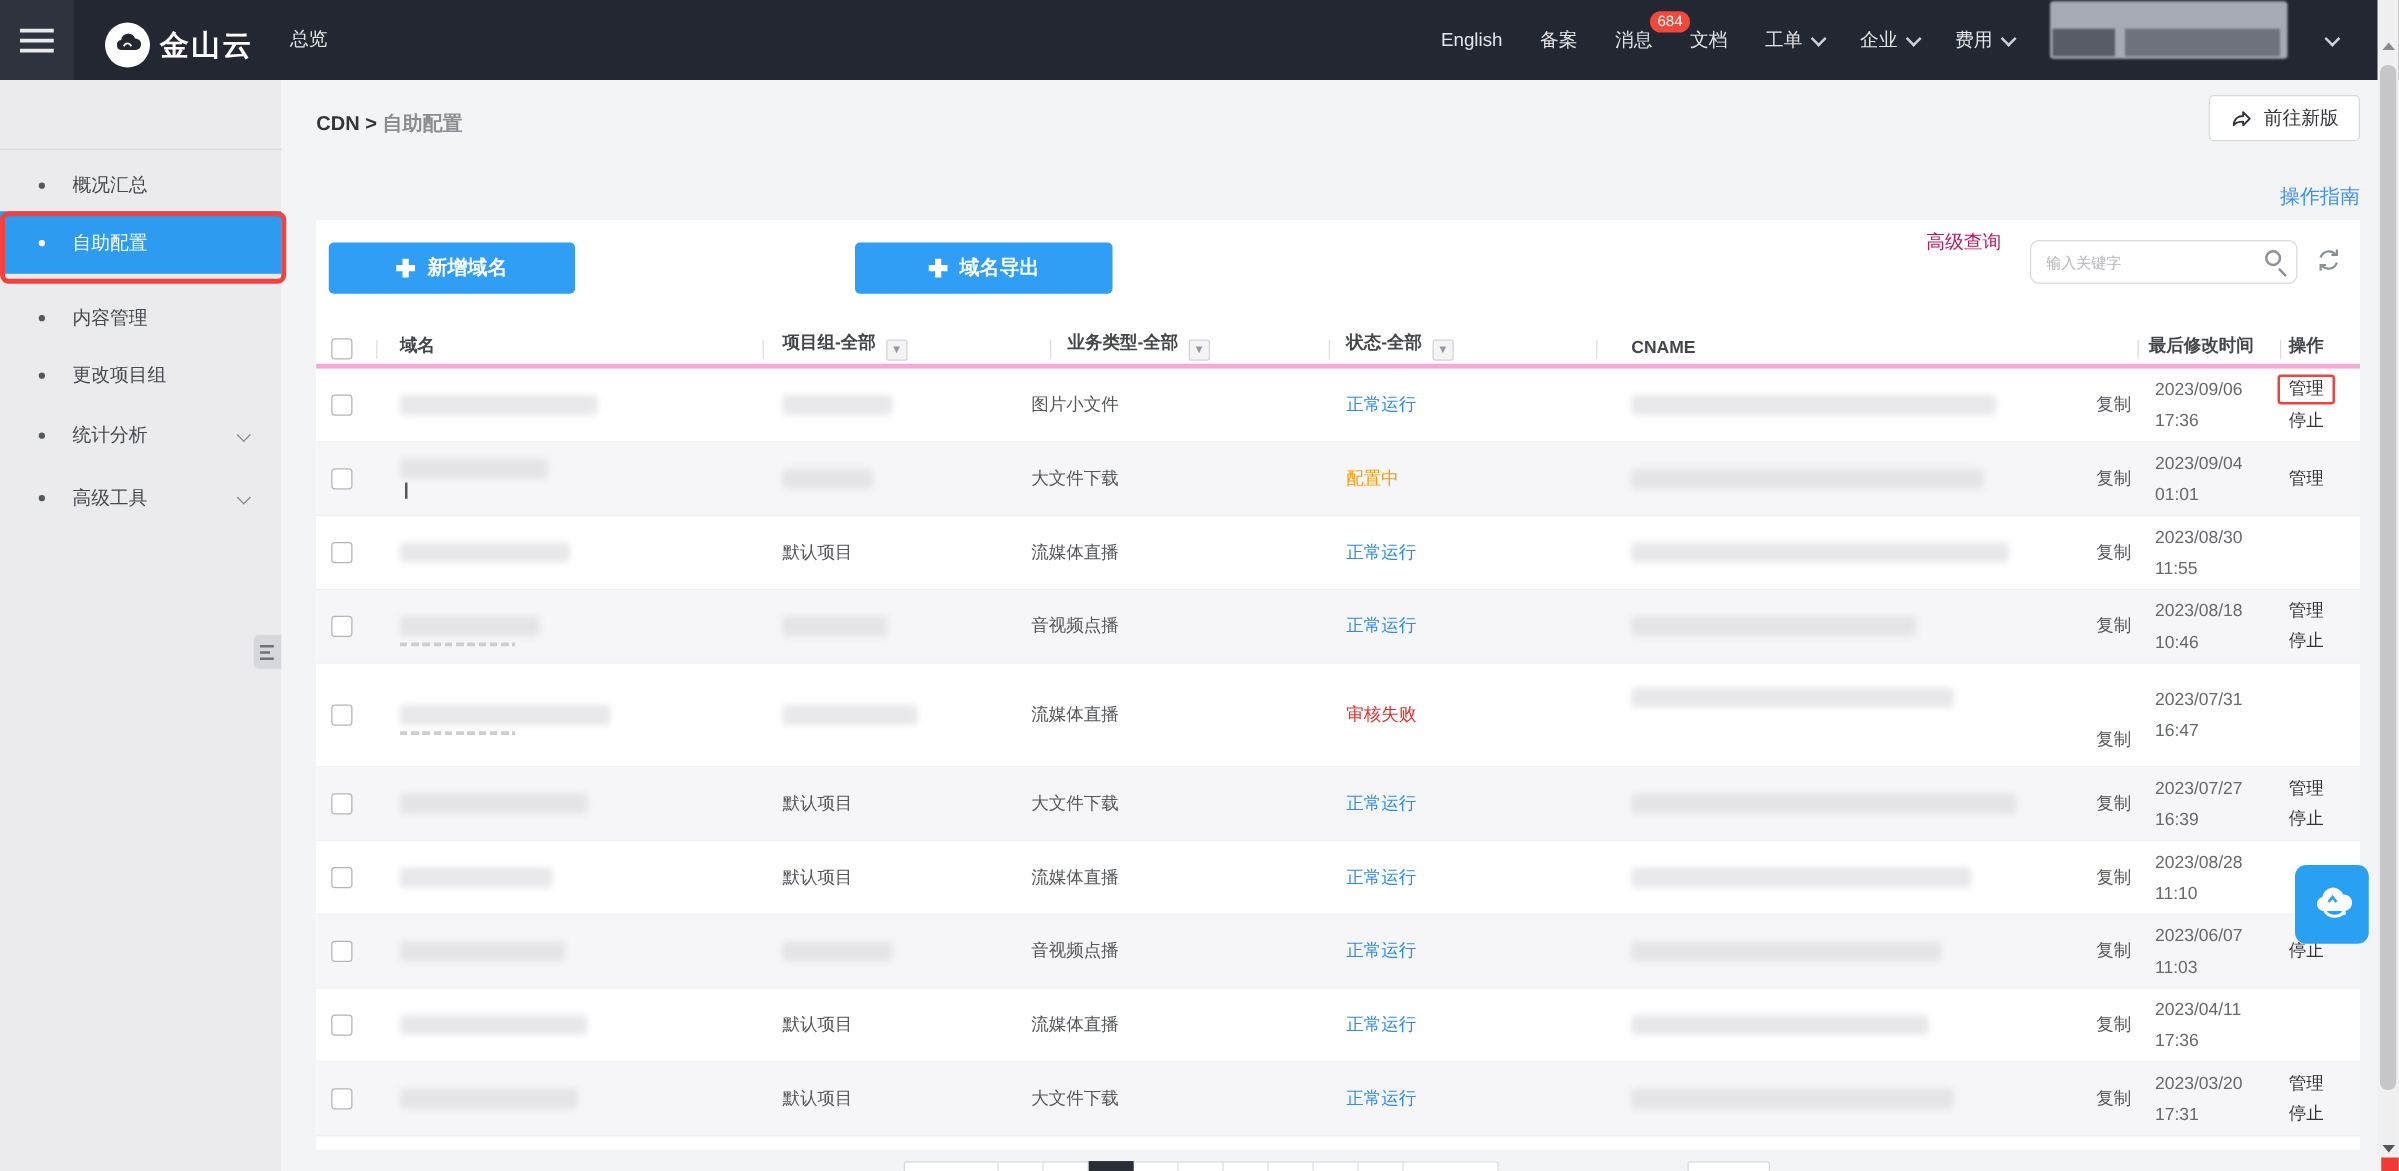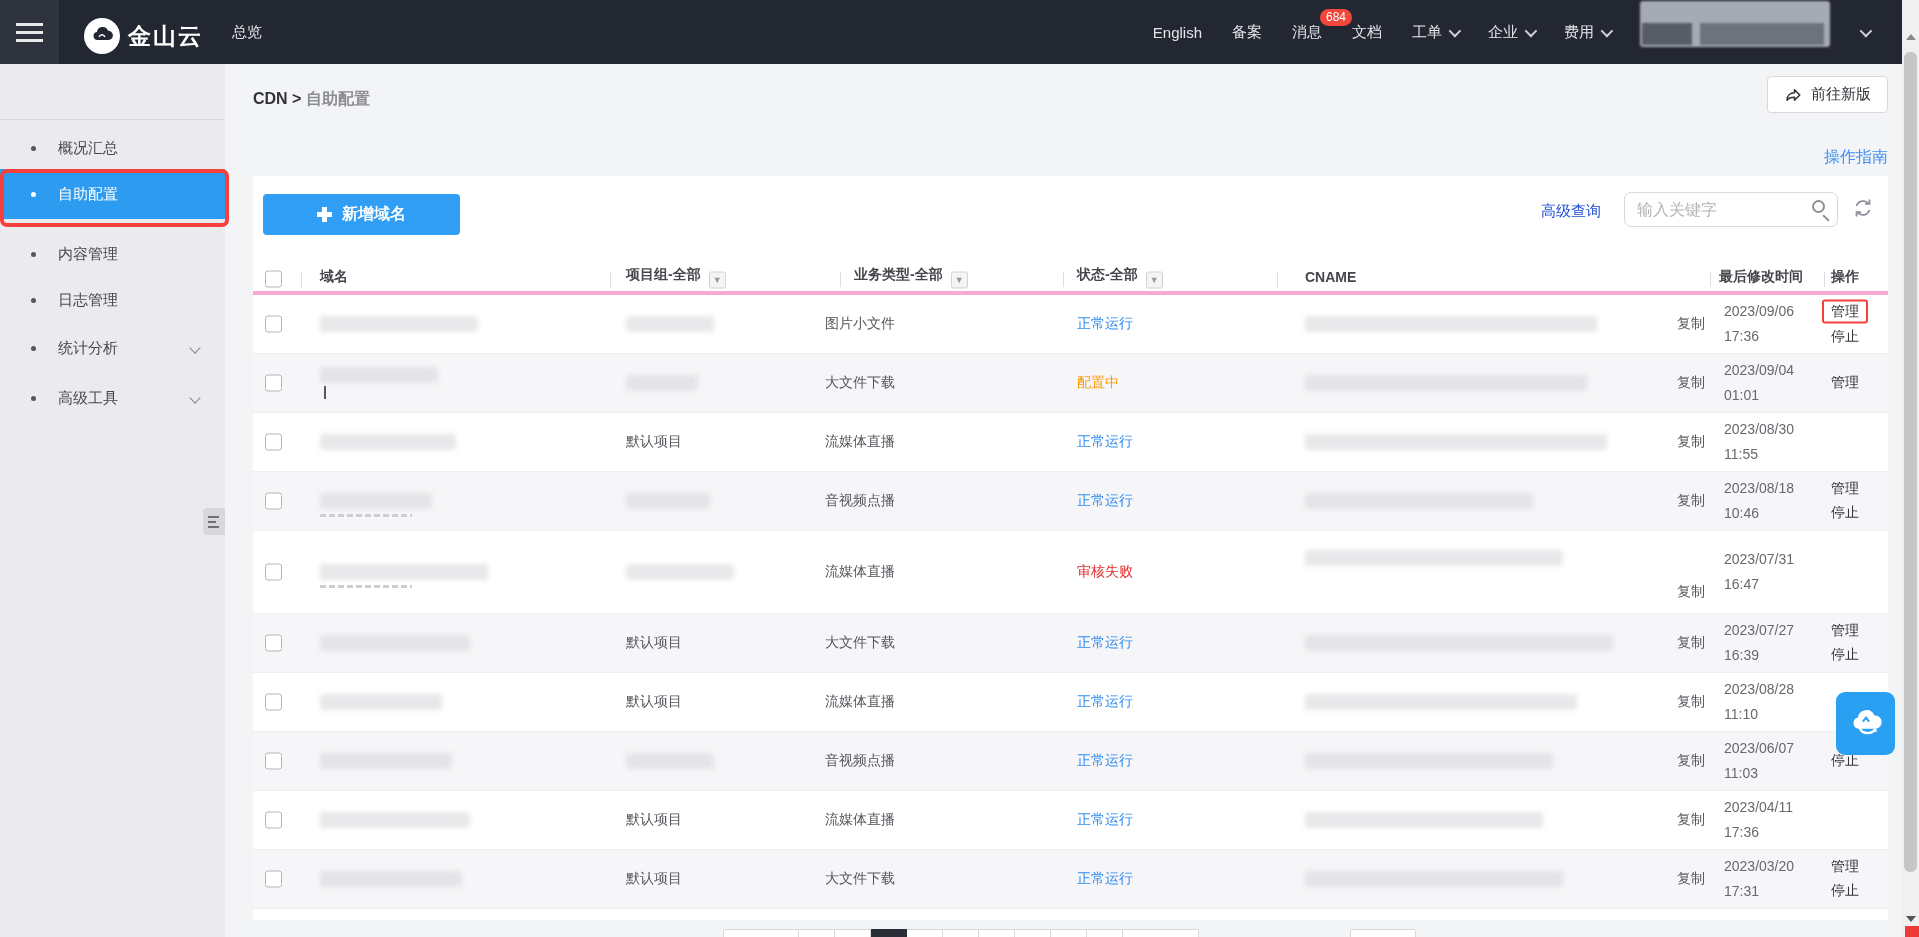--- a/index.html
+++ b/index.html
@@ -46,23 +46,23 @@
   .btn-newver { position:absolute; right:14px; top:12px; height:37px; background:#fff; border:1px solid #d9d9dd; border-radius:4px; display:flex; align-items:center; gap:9px; padding:0 16px; font-size:15px; color:#33343a; cursor:pointer; }
   .guide-link { position:absolute; right:14px; top:68px; font-size:16px; color:#3f8ff5; cursor:pointer;margin-top:15px; }
 
   
   .card { position:absolute; left:28px; top:112px; width:1635px; height:744px; background:#fff; }
   .btn-blue { position:absolute; top:18px; height:41px; background:#2f9ef4; border:none; border-radius:4px; color:#fff; font-size:16px; font-weight:bold; display:flex; align-items:center; justify-content:center; gap:10px; cursor:pointer; }
   .plus { position:relative; width:15px; height:15px; display:inline-block; }
   .plus::before,.plus::after { content:""; position:absolute; background:#fff; }
   .plus::before { left:5px; top:0; width:5px; height:15px; }
   .plus::after { left:0; top:5px; width:15px; height:5px; }
-  .adv-link { position:absolute; left:1288px; top:26px; font-size:15px; color:#1d4ed8; cursor:pointer; }
+  .adv-link { position:absolute; left:1288px; top:8px; font-size:15px; color:#be185d; cursor:pointer; }
   .searchbox { position:absolute; left:1371px; top:16px; width:214px; height:35px; border:1px solid #d9d9dd; border-radius:7px; background:#fff; }
-  .searchbox input { position:absolute; left:12px; top:1px; width:160px; height:31px; border:none; outline:none; font-size:16px; color:#333; background:transparent; font-family:inherit; }
+  .searchbox input { position:absolute; left:12px; top:1px; width:160px; height:31px; border:none; outline:none; font-size:12px; color:#333; background:transparent; font-family:inherit; }
   .searchbox input::placeholder { color:#b4b5ba; }
   .mag { position:absolute; right:12px; top:7px; width:13px; height:13px; border:2px solid #8f9197; border-radius:50%; cursor:pointer; }
   .mag::after { content:""; position:absolute; left:11px; top:12px; width:2px; height:8px; background:#8f9197; transform:rotate(-45deg); }
   .refresh { position:absolute; left:1598px; top:20px; cursor:pointer; }
 
   
   .thead { position:absolute; left:0; top:87px; width:1635px; height:32px; border-bottom:4px solid #f9a8d4; font-size:14px; font-weight:bold; color:#45464c; }
   .thead .hcell { position:absolute; top:50%; transform:translateY(-50%); white-space:nowrap; }
   .vdiv { position:absolute; top:9px; width:1px; height:15px; background:#dddde1; }
   .filter-box { display:inline-block; width:17px; height:17px; background:#f4f4f6; border:1px solid #d2d2d6; border-radius:2px; margin-left:8px; vertical-align:-4px; text-align:center; line-height:15px; font-size:9px; color:#97989d; cursor:pointer; }
@@ -164,21 +164,21 @@
       <div class="side-item active" style="top: 105px;">
         <i class="dot"></i>
         <span>自助配置</span>
       </div>
       <div class="side-item" style="top: 170px;">
         <i class="dot"></i>
         <span>内容管理</span>
       </div>
       <div class="side-item" style="top: 216px;">
         <i class="dot"></i>
-        <span>日志管理</span>
+        <span>更改项目组</span>
       </div>
       <div class="side-item" style="top: 264px;">
         <i class="dot"></i>
         <span>统计分析</span>
         <i class="chev2"></i>
       </div>
       <div class="side-item" style="top: 314px;">
         <i class="dot"></i>
         <span>高级工具</span>
         <i class="chev2"></i>
@@ -202,20 +202,24 @@
       <path d="M4 19c0-7 5-10 10-10V5l7 7-7 7v-4c-4 0-8 1-10 4z" fill="none" stroke="#33343a" stroke-width="2" stroke-linejoin="round"></path>
     </svg>
     <span>前往新版</span>
   </button>
   <div class="guide-link">操作指南</div>
 
   <div class="card">
     <button class="btn-blue" style="left:10px;width:197px">
         <i class="plus"></i>
         <span>新增域名</span>
+      </button>
+    <button class="btn-blue" style="left:431px;width:206px">
+        <i class="plus"></i>
+        <span>域名导出</span>
       </button>
 
     <div class="adv-link">高级查询</div>
     <div class="searchbox">
       <input type="text" placeholder="输入关键字" style="">
       <span class="mag"></span>
     </div>
     <div class="refresh">
       <svg width="24" height="24" viewBox="0 0 24 24">
         <path d="M5.5 10a7 7 0 0 1 12-2.5" fill="none" stroke="#8a8f99" stroke-width="1.8"></path>

